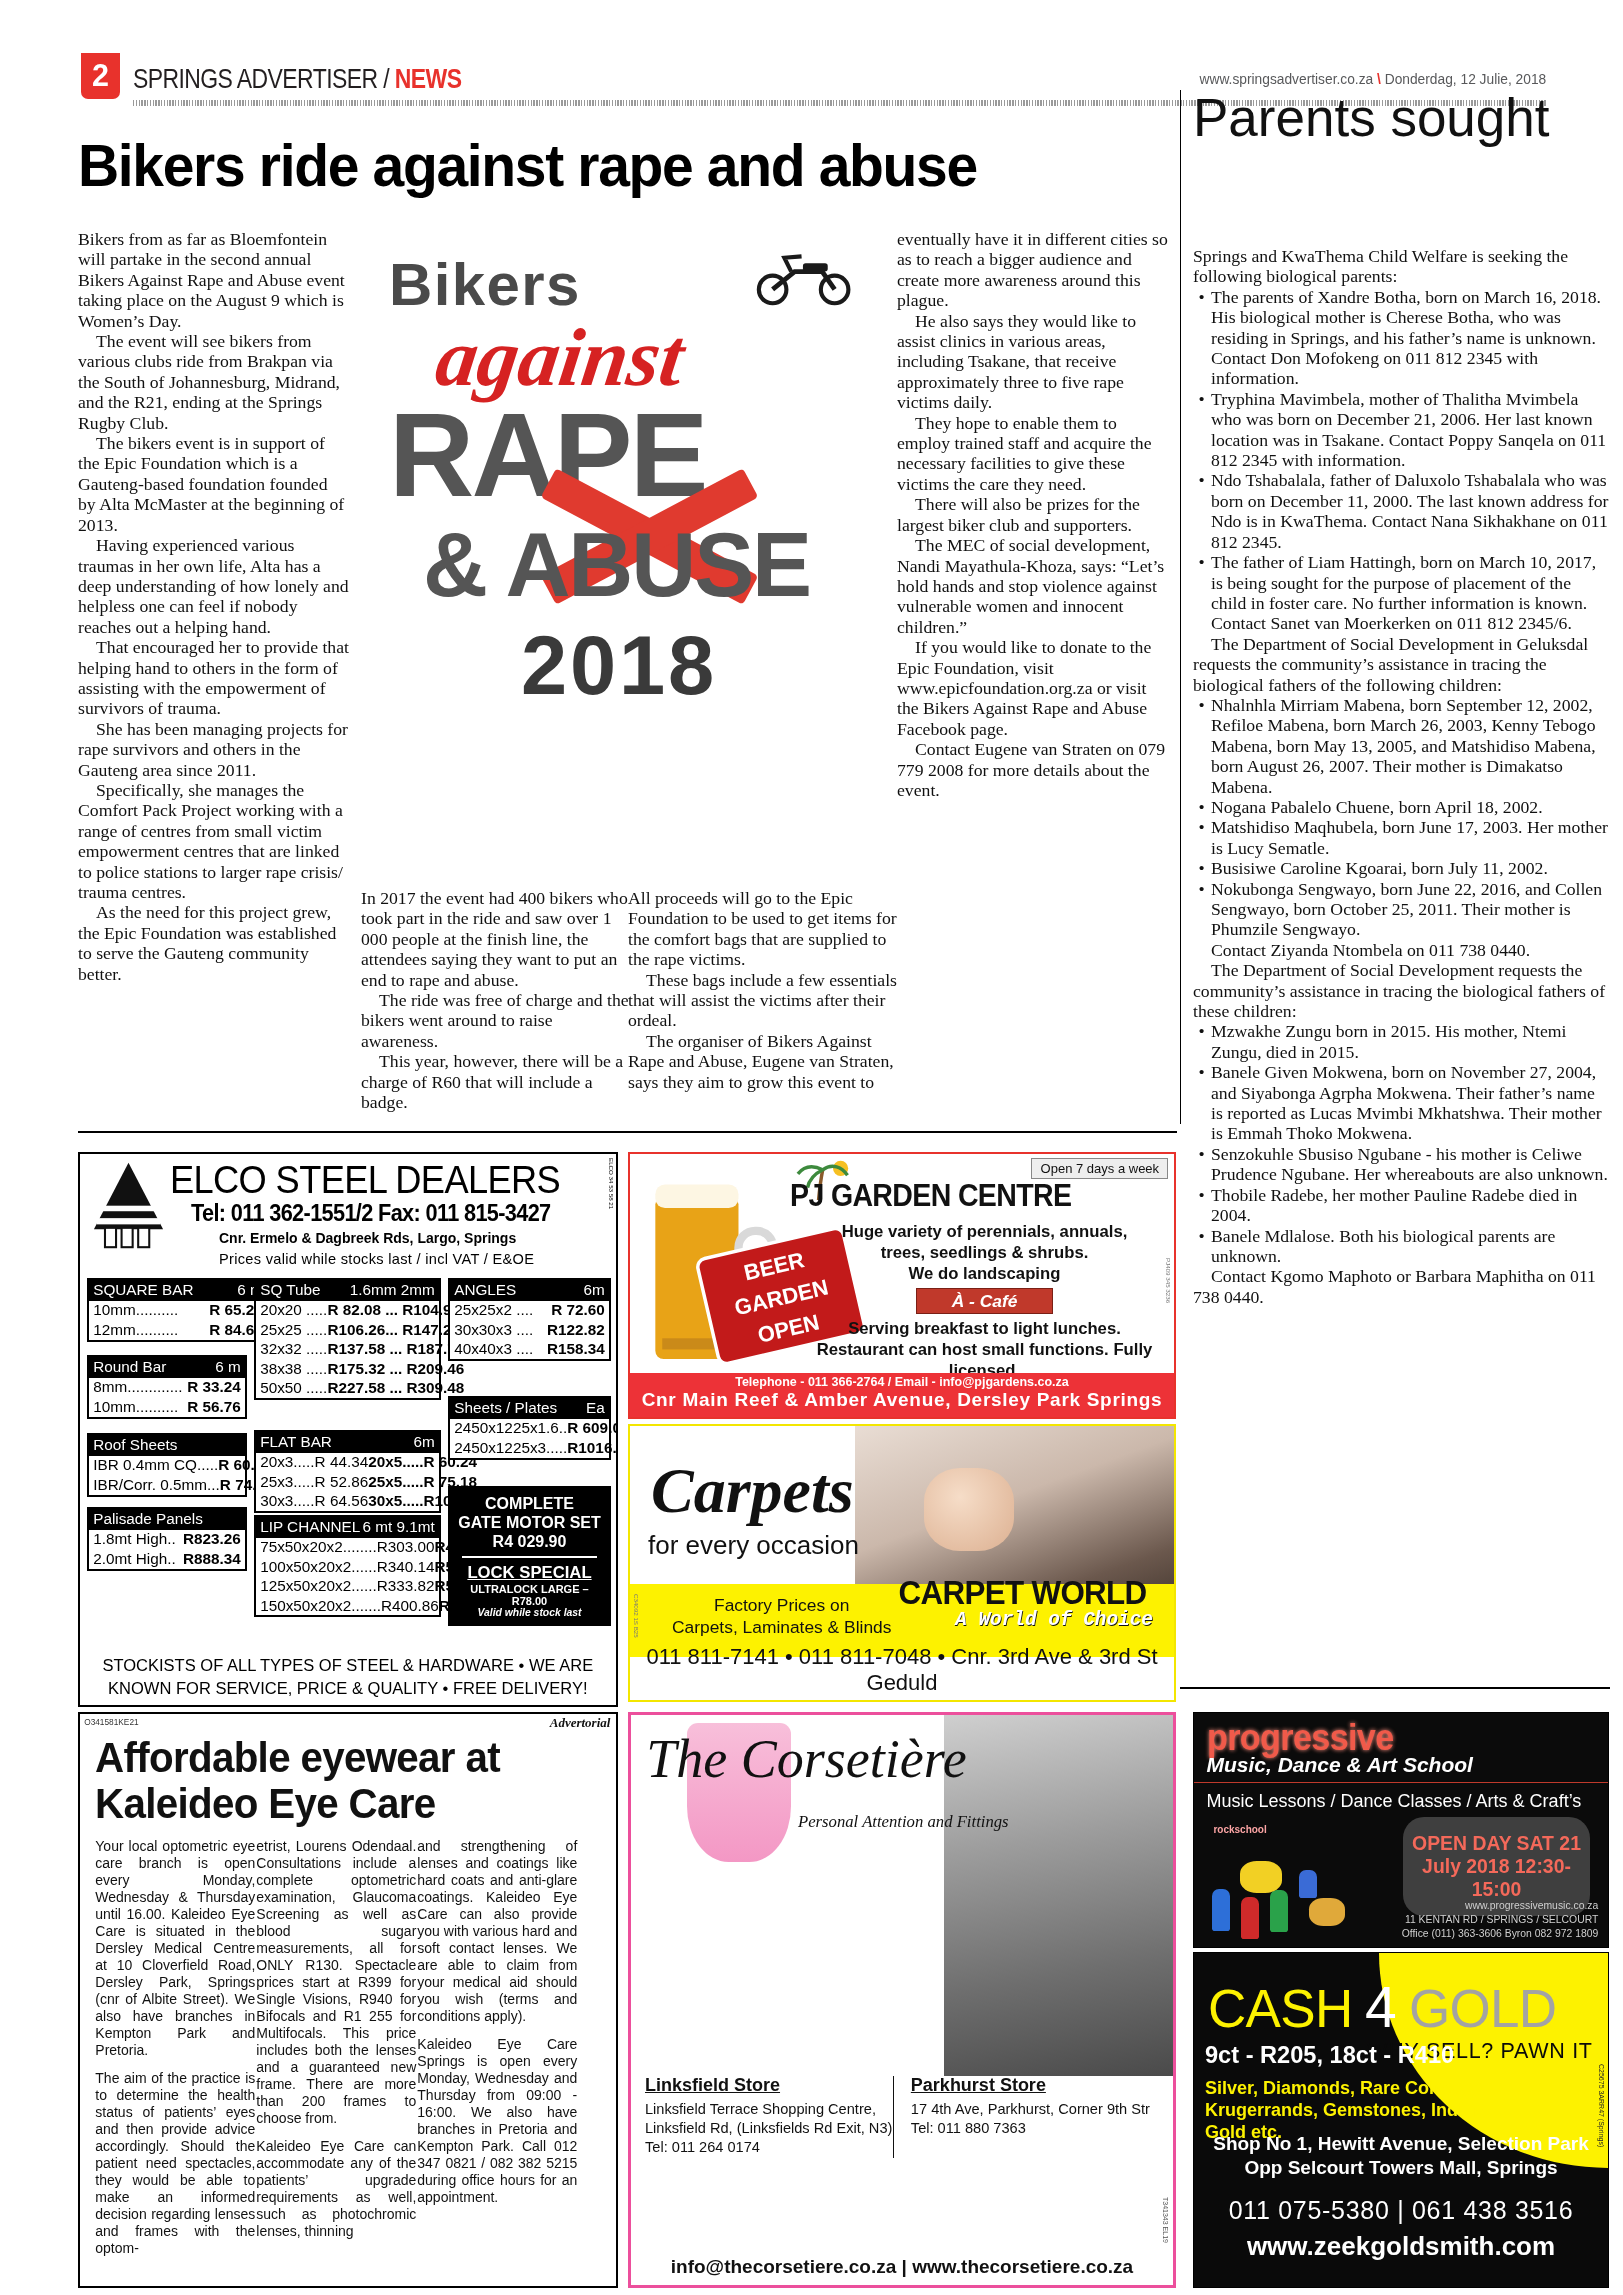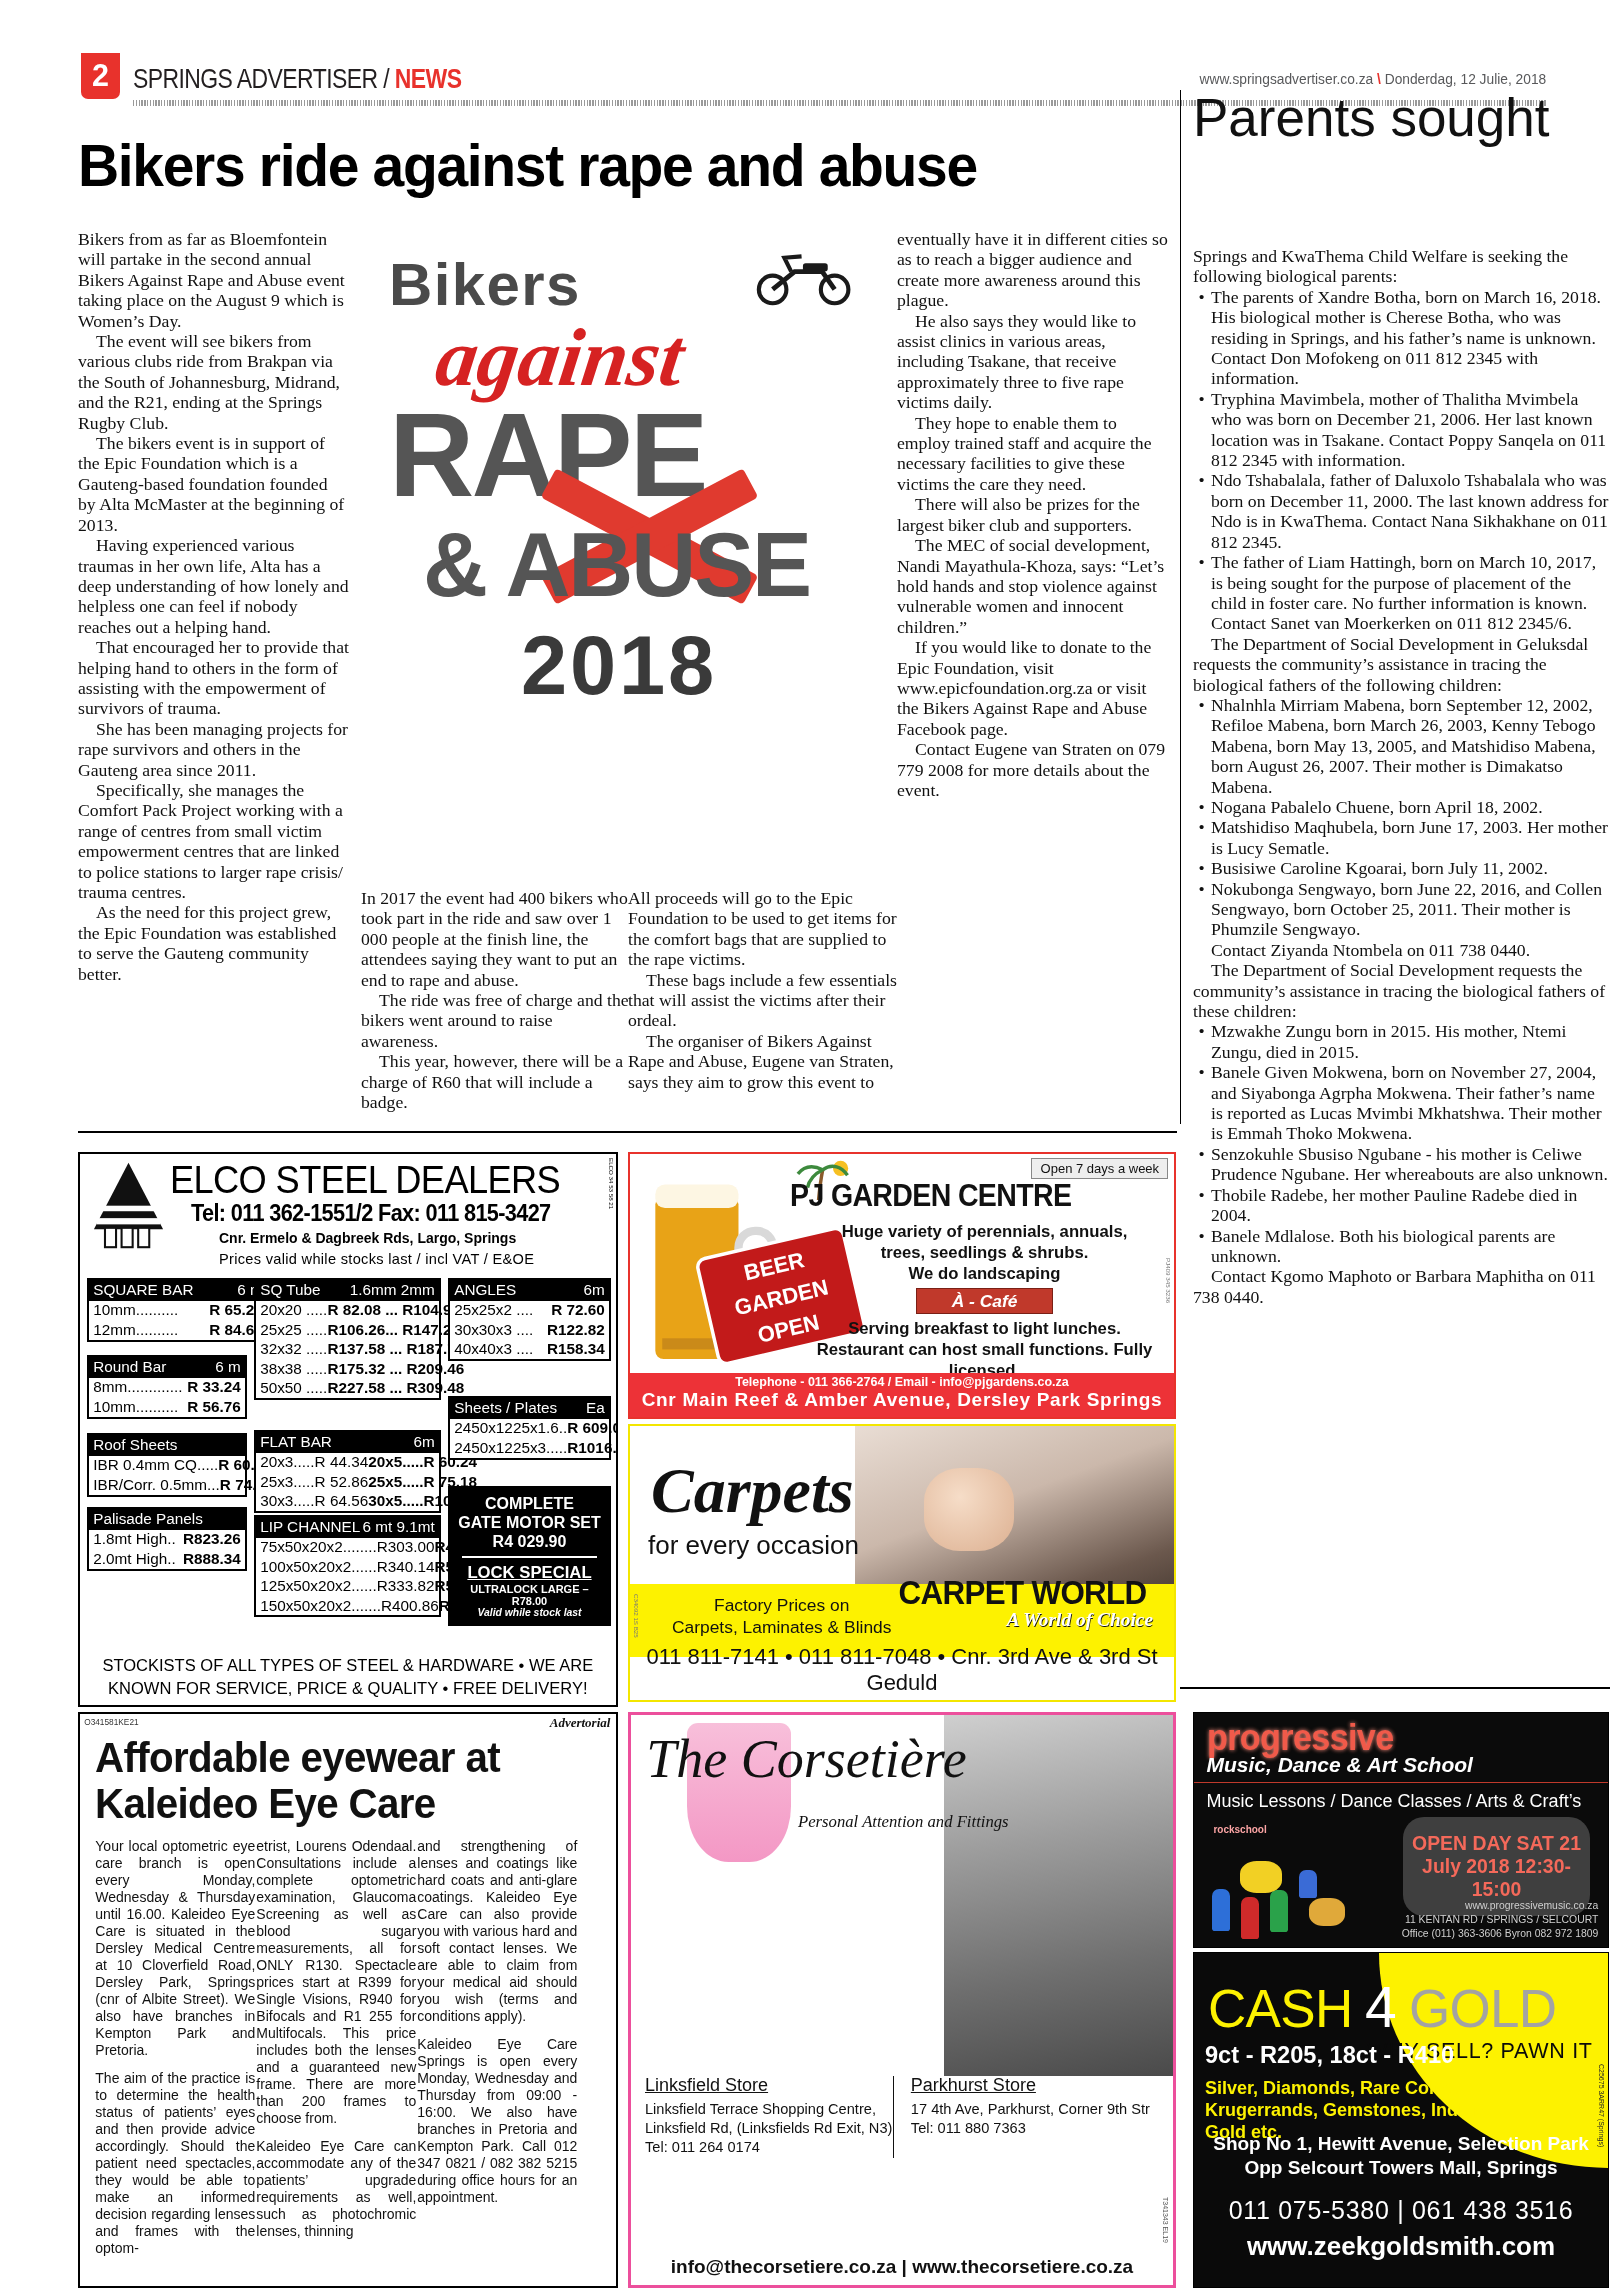--- a/index.html
+++ b/index.html
@@ -124,21 +124,21 @@
   .cw-photo{position:absolute;right:0;top:0;width:319px;height:201px;
     background:linear-gradient(160deg,#e9ddd4 0%,#cbb8ab 40%,#6b584d 75%,#3a2f28 100%);}
   .cw-baby{position:absolute;right:160px;top:42px;width:90px;height:83px;border-radius:40%;
     background:radial-gradient(circle at 40% 35%,#f6ddc8,#dcb091);}
   .cw-band{position:absolute;left:0;right:0;bottom:43px;height:73px;background:#fdf200;}
   .cw-fact{position:absolute;left:42px;bottom:62px;text-align:center;
     font-family:"Liberation Sans",sans-serif;font-size:17.4px;line-height:21.5px;color:#111;}
   .cw-world{position:absolute;right:21px;bottom:69px;text-align:right;}
   .cw-world .nm{font-family:"Liberation Sans",sans-serif;font-weight:bold;font-size:33px;
     letter-spacing:-0.7px;color:#111;transform:scaleX(.95);display:block;}
-  .cw-world .tag{font-family:Liberation Serif, serif;font-style:italic;font-weight:bold;font-size:19.4px;color:#fff;
+  .cw-world .tag{font-family:Liberation Mono, monospace;font-style:italic;font-weight:bold;font-size:19.4px;color:#fff;
     text-shadow:0.7px 0.7px 0 #111;display:block;margin-top:-2.8px;}
   .cw-tel{position:absolute;left:0;right:0;bottom:4.2px;text-align:center;
     font-family:"Liberation Sans",sans-serif;font-size:22px;color:#111;}
   .cw-code{position:absolute;left:2.8px;bottom:62px;font-size:6.2px;writing-mode:vertical-rl;color:#777;
     font-family:"Liberation Sans",sans-serif;}
 
   
   .kal{left:78px;top:1712px;width:540px;height:576px;border:2.1px solid #000;background:#fff;}
   .kal-code{position:absolute;left:4.2px;top:2.8px;font-family:"Liberation Sans",sans-serif;font-size:8.3px;color:#333;}
   .kal-adv{position:absolute;right:5.6px;top:1.4px;font-family:"Liberation Serif",serif;font-style:italic;
@@ -158,21 +158,21 @@
   .cor-corset{position:absolute;left:56px;top:8.3px;width:104px;height:139px;
     background:linear-gradient(180deg,#f7b8d6,#f28cbe);border-radius:11px 11px 40% 40%;opacity:.9;}
   .cor-tag{position:absolute;left:167px;top:97px;font-family:"Liberation Serif",serif;font-style:italic;
     font-size:16.7px;color:#111;}
   .cor-model{position:absolute;right:0;top:0;width:229px;height:361px;
     background:linear-gradient(170deg,#cfcfcf 0%,#9d9d9d 35%,#6e6e6e 70%,#4a4a4a 100%);}
   .cor-list{position:absolute;left:14px;top:170px;width:298px;font-family:"Liberation Sans",sans-serif;
     font-size:19px;line-height:25px;color:#111;}
   .cor-stores{position:absolute;left:14px;top:361px;width:514px;display:flex;}
   .cor-store{width:257px;font-family:"Liberation Sans",sans-serif;font-size:14.6px;line-height:19.4px;color:#111;}
-  .cor-store .nm{font-size:18px;font-weight:normal;text-decoration:underline;display:block;margin-bottom:4.2px;}
+  .cor-store .nm{font-size:18px;font-weight:bold;text-decoration:underline;display:block;margin-bottom:4.2px;}
   .cor-store.second{padding-left:16.7px;border-left:1.4px solid #111;}
   .cor-mail{position:absolute;left:0;right:0;bottom:7px;text-align:center;
     font-family:"Liberation Sans",sans-serif;font-weight:bold;font-size:19px;color:#111;}
   .cor-code{position:absolute;right:4.2px;bottom:42px;font-size:7px;writing-mode:vertical-rl;color:#555;
     font-family:"Liberation Sans",sans-serif;}
 
   
   .prog{left:1193px;top:1712px;width:416px;height:236px;background:#0b0b0b;border:1.4px solid #000;}
   .prog-name{position:absolute;left:12.5px;top:4.2px;font-family:"Liberation Sans",sans-serif;
     font-weight:bold;font-size:36px;color:#f05a4a;letter-spacing:-0.7px;

